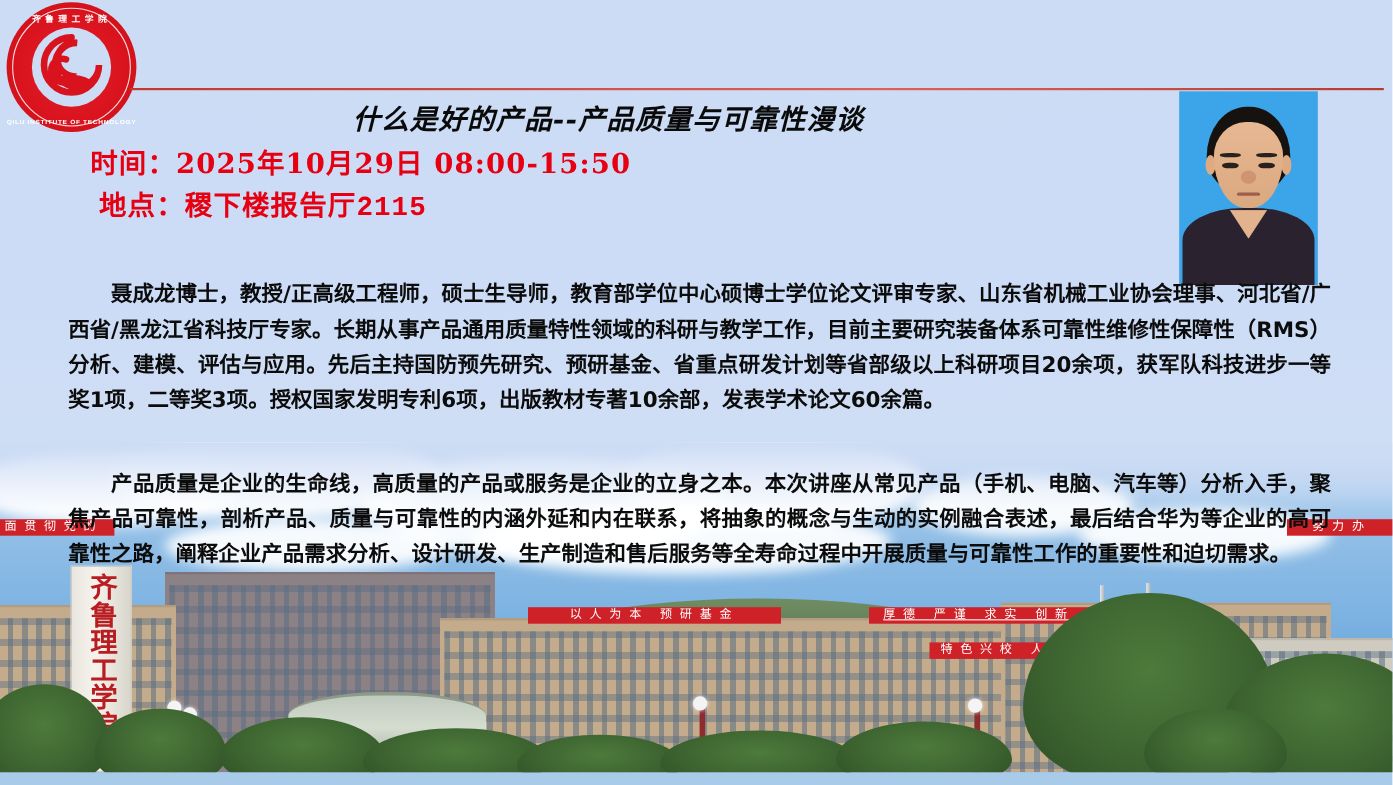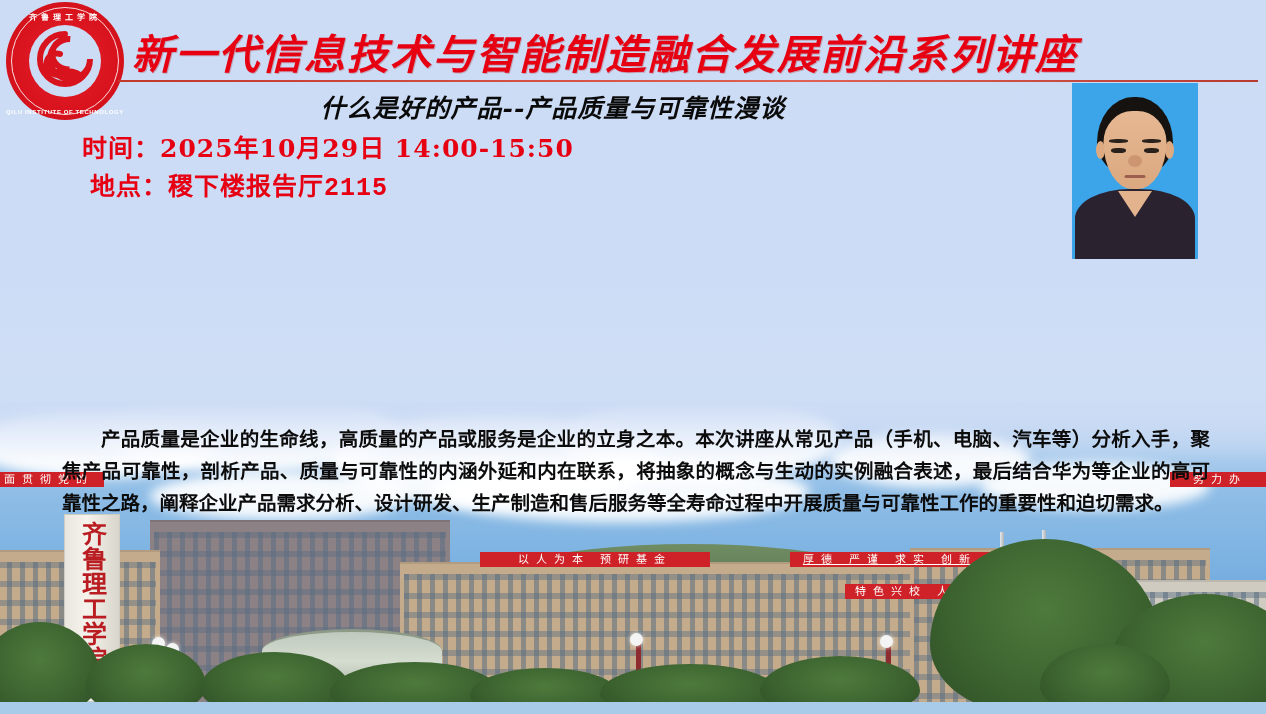--- a/index.html
+++ b/index.html
@@ -429,39 +429,39 @@
   <div class="logo">
     <div class="logo-top-text">齐鲁理工学院</div>
     <div class="logo-inner"></div>
     <svg class="logo-swirl" viewBox="0 0 62 62">
       <path d="M31 6 A25 25 0 1 0 56 31 A20 20 0 1 1 36 11 A15 15 0 1 0 31 41 A10 10 0 1 1 26 26" fill="none" stroke="#d8131d" stroke-width="6" stroke-linecap="round"></path>
       <path d="M12 46 C22 38, 40 38, 50 46 C40 52, 22 52, 12 46 Z" fill="#d8131d"></path>
     </svg>
     <div class="logo-ring-text">QILU INSTITUTE OF TECHNOLOGY</div>
   </div>
 
-  <div class="main-title">新一代信息技术与智能制造融合发展前沿系列讲座</div>
   <div class="title-rule"></div>
   <div class="sub-title">什么是好的产品--产品质量与可靠性漫谈</div>
 
   <div class="photo-frame">
     <div class="portrait-hair"></div>
     <div class="portrait-ear" style="left:24px;"></div>
     <div class="portrait-ear" style="right:24px;"></div>
     <div class="portrait-face"></div>
     <div class="portrait-brow" style="left:37px; top:56px; width:19px; height:4px;"></div>
     <div class="portrait-brow" style="right:37px; top:56px; width:19px; height:4px;"></div>
     <div class="portrait-eye" style="left:39px; top:65px; width:15px; height:5px;"></div>
     <div class="portrait-eye" style="right:39px; top:65px; width:15px; height:5px;"></div>
     <div class="portrait-nose"></div>
     <div class="portrait-mouth"></div>
     <div class="portrait-body"></div>
     <div class="portrait-collar"></div>
 
   </div>
 
-  <div class="info-line info-time">时间：2025年10月29日 14:00-15:50</div>
+  <div class="info-line info-time">时间：2025年10月29日 08:00-15:50</div>
   <div class="info-line info-place">地点：稷下楼报告厅2115</div>
 
+  <div class="body-text bio-text">聂成龙博士，教授/正高级工程师，硕士生导师，教育部学位中心硕博士学位论文评审专家、山东省机械工业协会理事、河北省/广西省/黑龙江省科技厅专家。长期从事产品通用质量特性领域的科研与教学工作，目前主要研究装备体系可靠性维修性保障性（RMS）分析、建模、评估与应用。先后主持国防预先研究、预研基金、省重点研发计划等省部级以上科研项目20余项，获军队科技进步一等奖1项，二等奖3项。授权国家发明专利6项，出版教材专著10余部，发表学术论文60余篇。</div>
 
   <div class="body-text abstract-text">产品质量是企业的生命线，高质量的产品或服务是企业的立身之本。本次讲座从常见产品（手机、电脑、汽车等）分析入手，聚焦产品可靠性，剖析产品、质量与可靠性的内涵外延和内在联系，将抽象的概念与生动的实例融合表述，最后结合华为等企业的高可靠性之路，阐释企业产品需求分析、设计研发、生产制造和售后服务等全寿命过程中开展质量与可靠性工作的重要性和迫切需求。</div>
 
 </div>
 
 </body></html>

